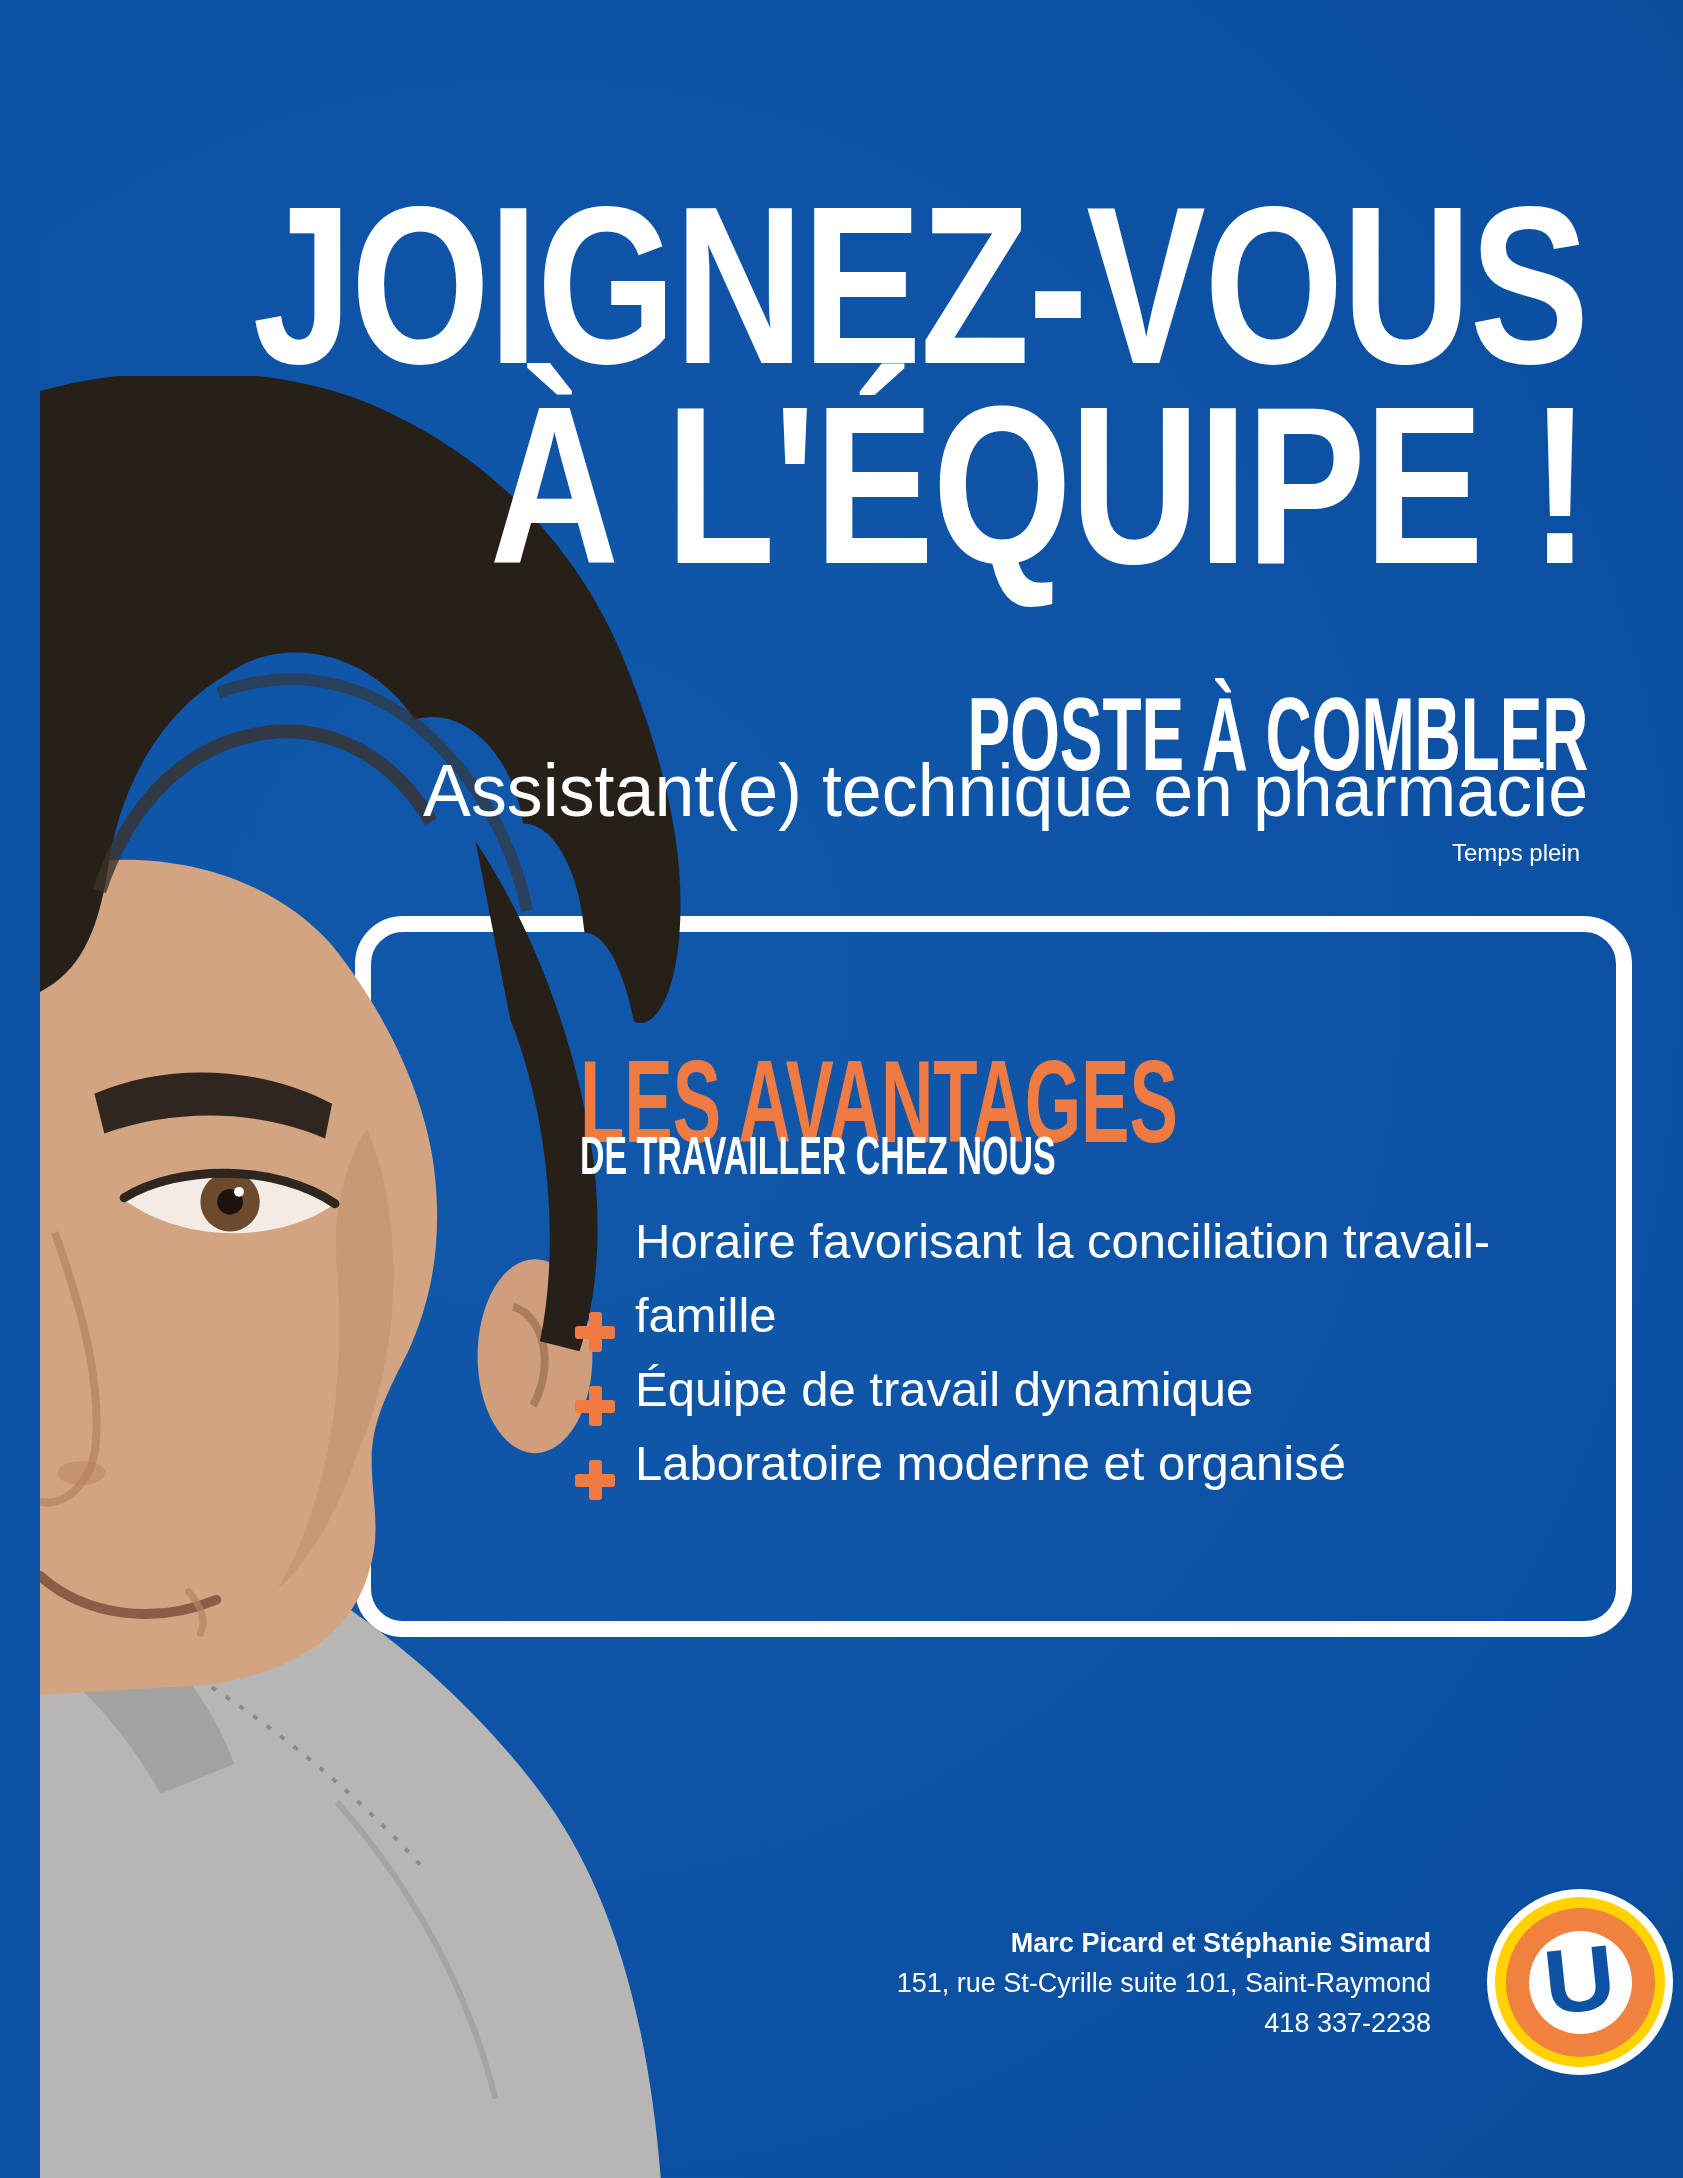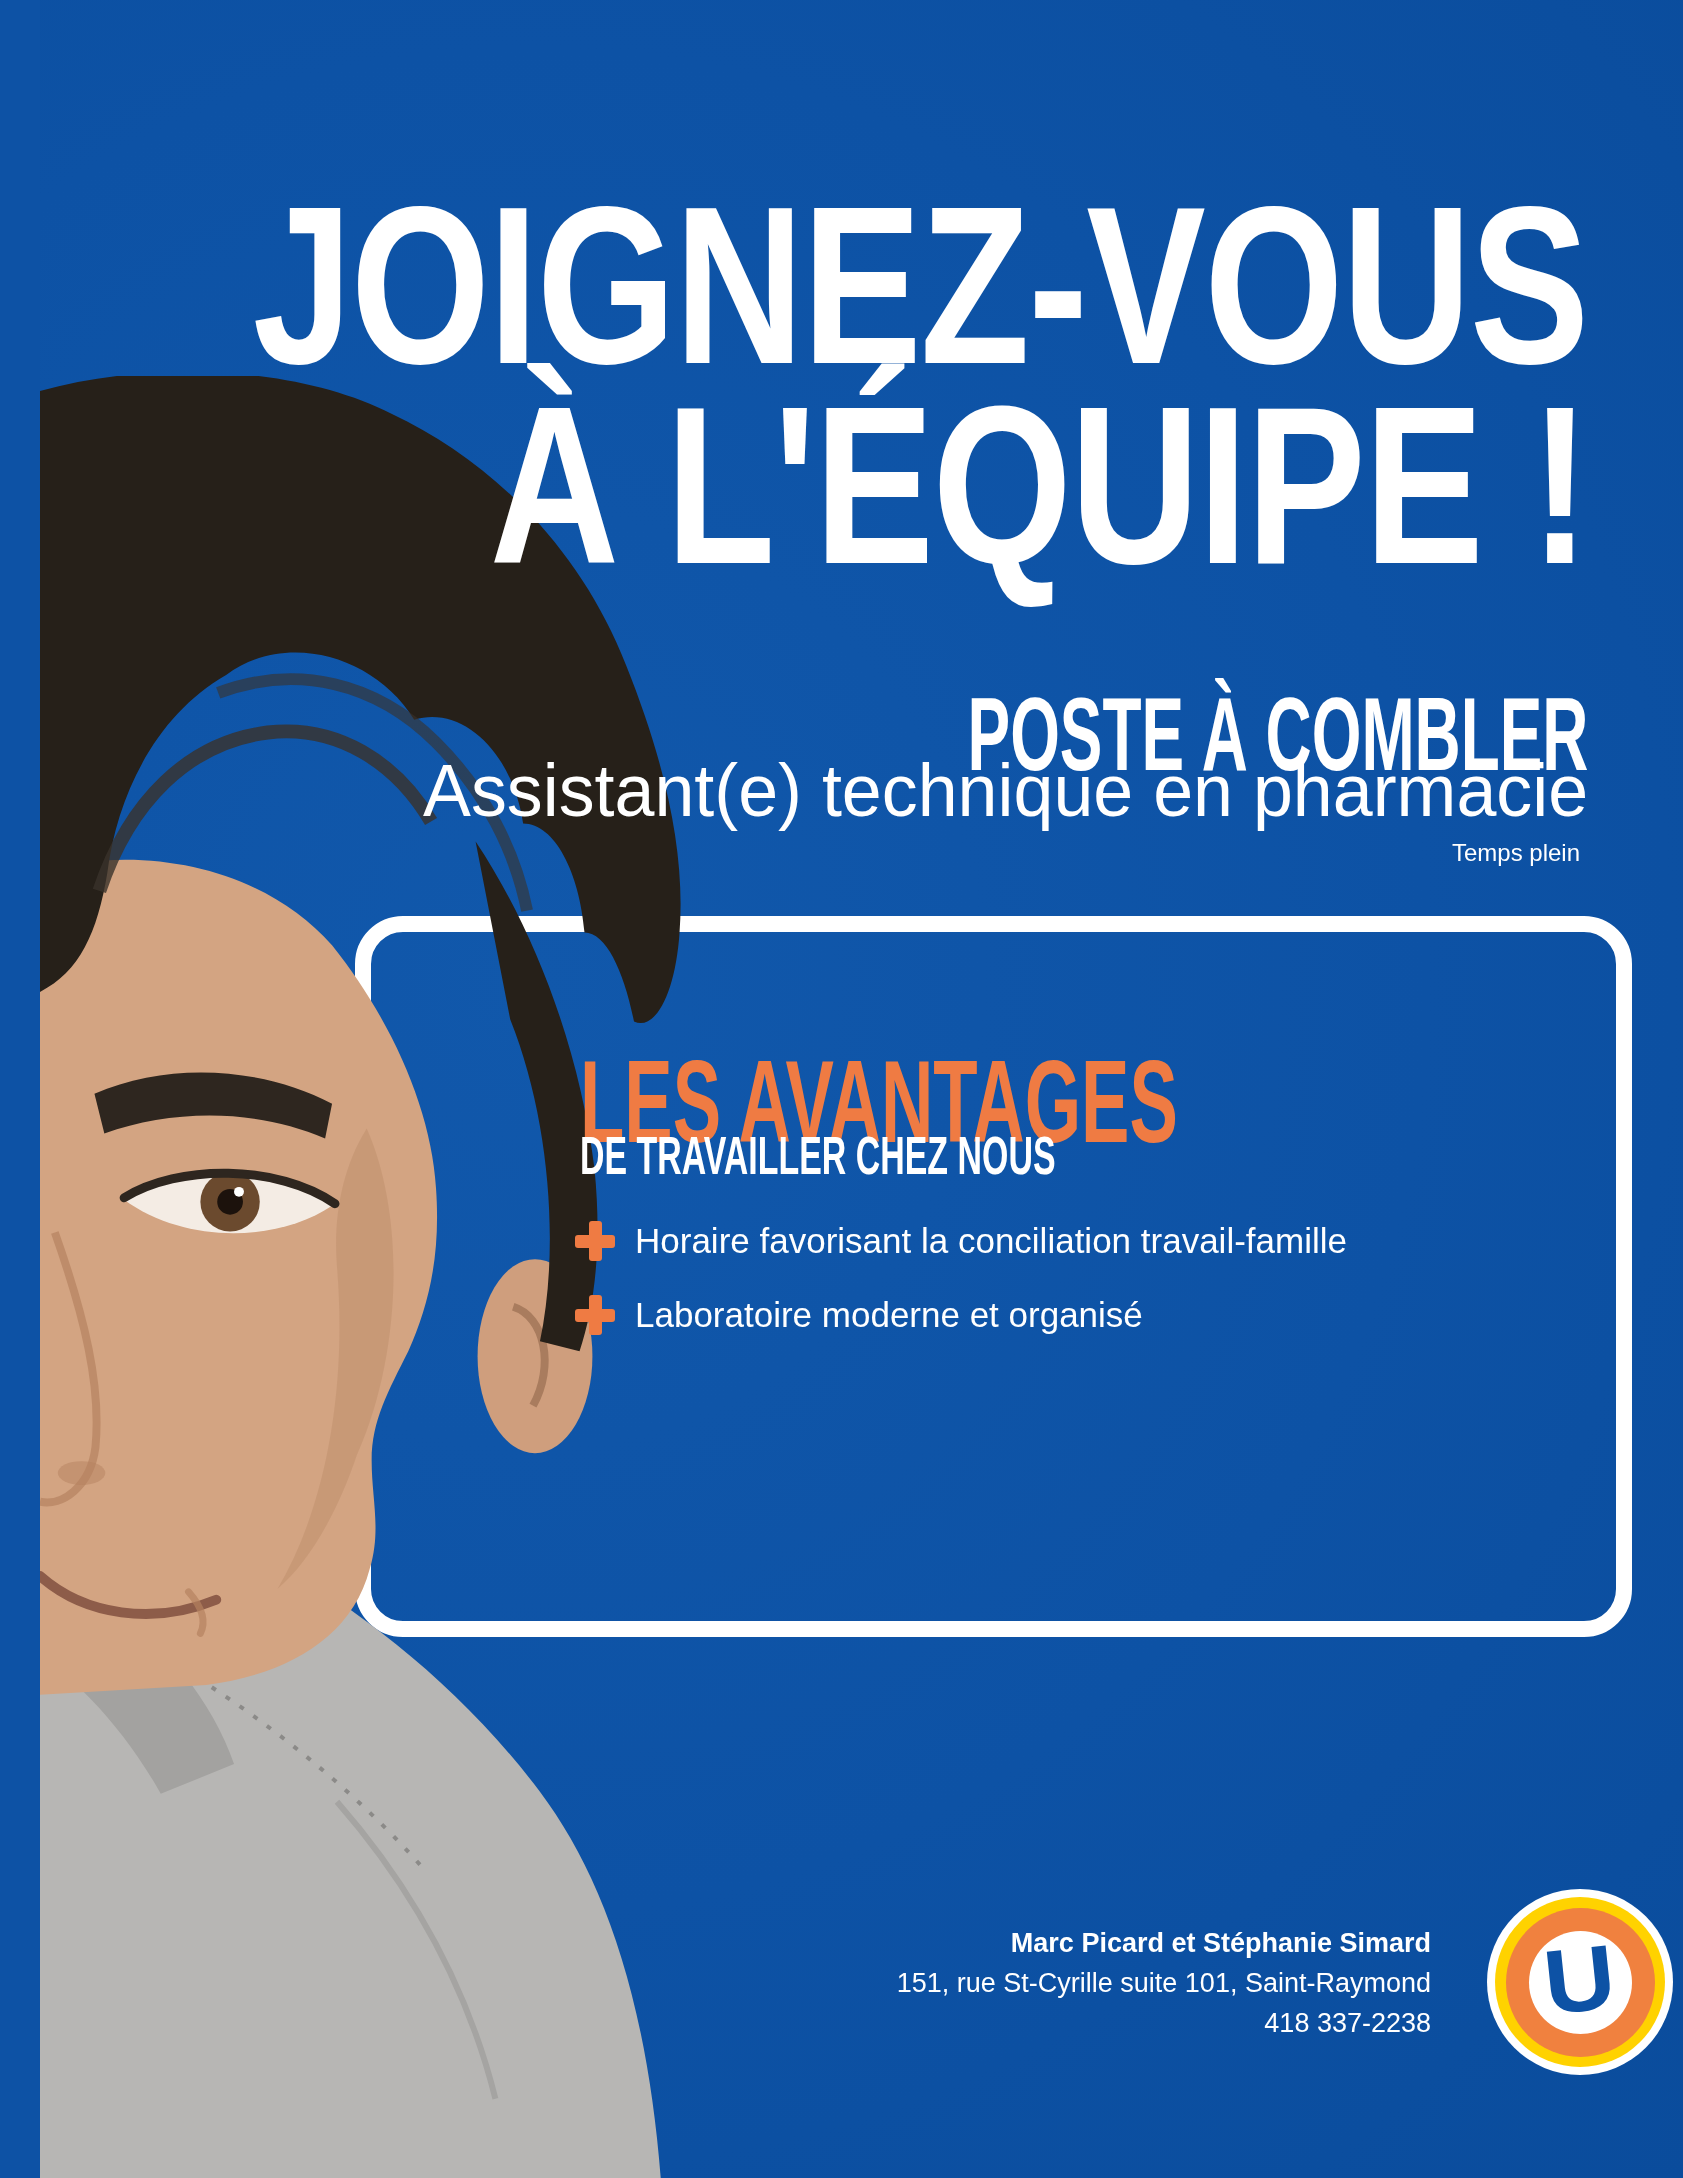--- a/index.html
+++ b/index.html
@@ -33,21 +33,21 @@
     font-size:74px;line-height:74px;transform:scaleX(0.97);transform-origin:100% 50%;z-index:5;}
   .schedule{right:103px;top:836px;color:#fff;white-space:nowrap;font-size:24px;line-height:34px;z-index:5;}
 
   
   .card{left:315px;top:916px;width:1277px;height:721px;border:16px solid #fff;border-radius:48px;z-index:2;}
   .benefits-heading{left:540px;top:1043px;color:var(--orange);font-weight:bold;white-space:nowrap;
     font-size:117px;line-height:117px;transform:scaleX(0.62);transform-origin:0 50%;z-index:4;}
   .benefits-subheading{left:540px;top:1129px;color:#fff;font-weight:bold;white-space:nowrap;
     font-size:53px;line-height:53px;transform:scaleX(0.64);transform-origin:0 50%;z-index:4;}
   .benefits-list{left:535px;top:1204px;width:1000px;list-style:none;z-index:4;}
-  .benefits-list li{display:flex;align-items:flex-start;color:#fff;font-size:35px;line-height:74px;}
+  .benefits-list li{display:flex;align-items:flex-end;color:#fff;font-size:49px;line-height:74px;}
   .plus{position:relative;width:40px;height:40px;flex:0 0 40px;margin-top:17px;margin-right:20px;}
   .plus::before{content:"";position:absolute;left:0;top:14px;width:40px;height:13px;background:var(--orange);border-radius:3px;}
   .plus::after{content:"";position:absolute;left:14px;top:0;width:13px;height:40px;background:var(--orange);border-radius:3px;}
 
   
   .contact{right:252px;top:1923px;text-align:right;color:#fff;font-size:27px;line-height:40px;z-index:5;}
   .contact .owners{font-weight:bold;}
 
   
   .logo{left:1447px;top:1889px;width:186px;height:186px;border-radius:50%;background:#fff;z-index:5;
@@ -76,20 +76,24 @@
   <div class="abs role">Assistant(e) technique en pharmacie</div>
   <div class="abs schedule">Temps plein</div>
 
   <div class="abs card"></div>
   <div class="abs benefits-heading">LES AVANTAGES</div>
   <div class="abs benefits-subheading">DE TRAVAILLER CHEZ NOUS</div>
   <ul class="abs benefits-list">
     <li>
       <span class="plus"></span>
       <span>Horaire favorisant la conciliation travail-famille</span>
+    </li>
+    <li>
+      <span class="plus"></span>
+      <span>Équipe de travail dynamique</span>
     </li>
     <li>
       <span class="plus"></span>
       <span>Laboratoire moderne et organisé</span>
     </li>
   </ul>
 
   <svg class="abs photo" viewBox="0 0 700 1820" aria-hidden="true">
 
     <path d="M0,1000 L160,1015 C180,1115 165,1215 130,1265 L0,1305 Z" fill="#c1926f"></path>

